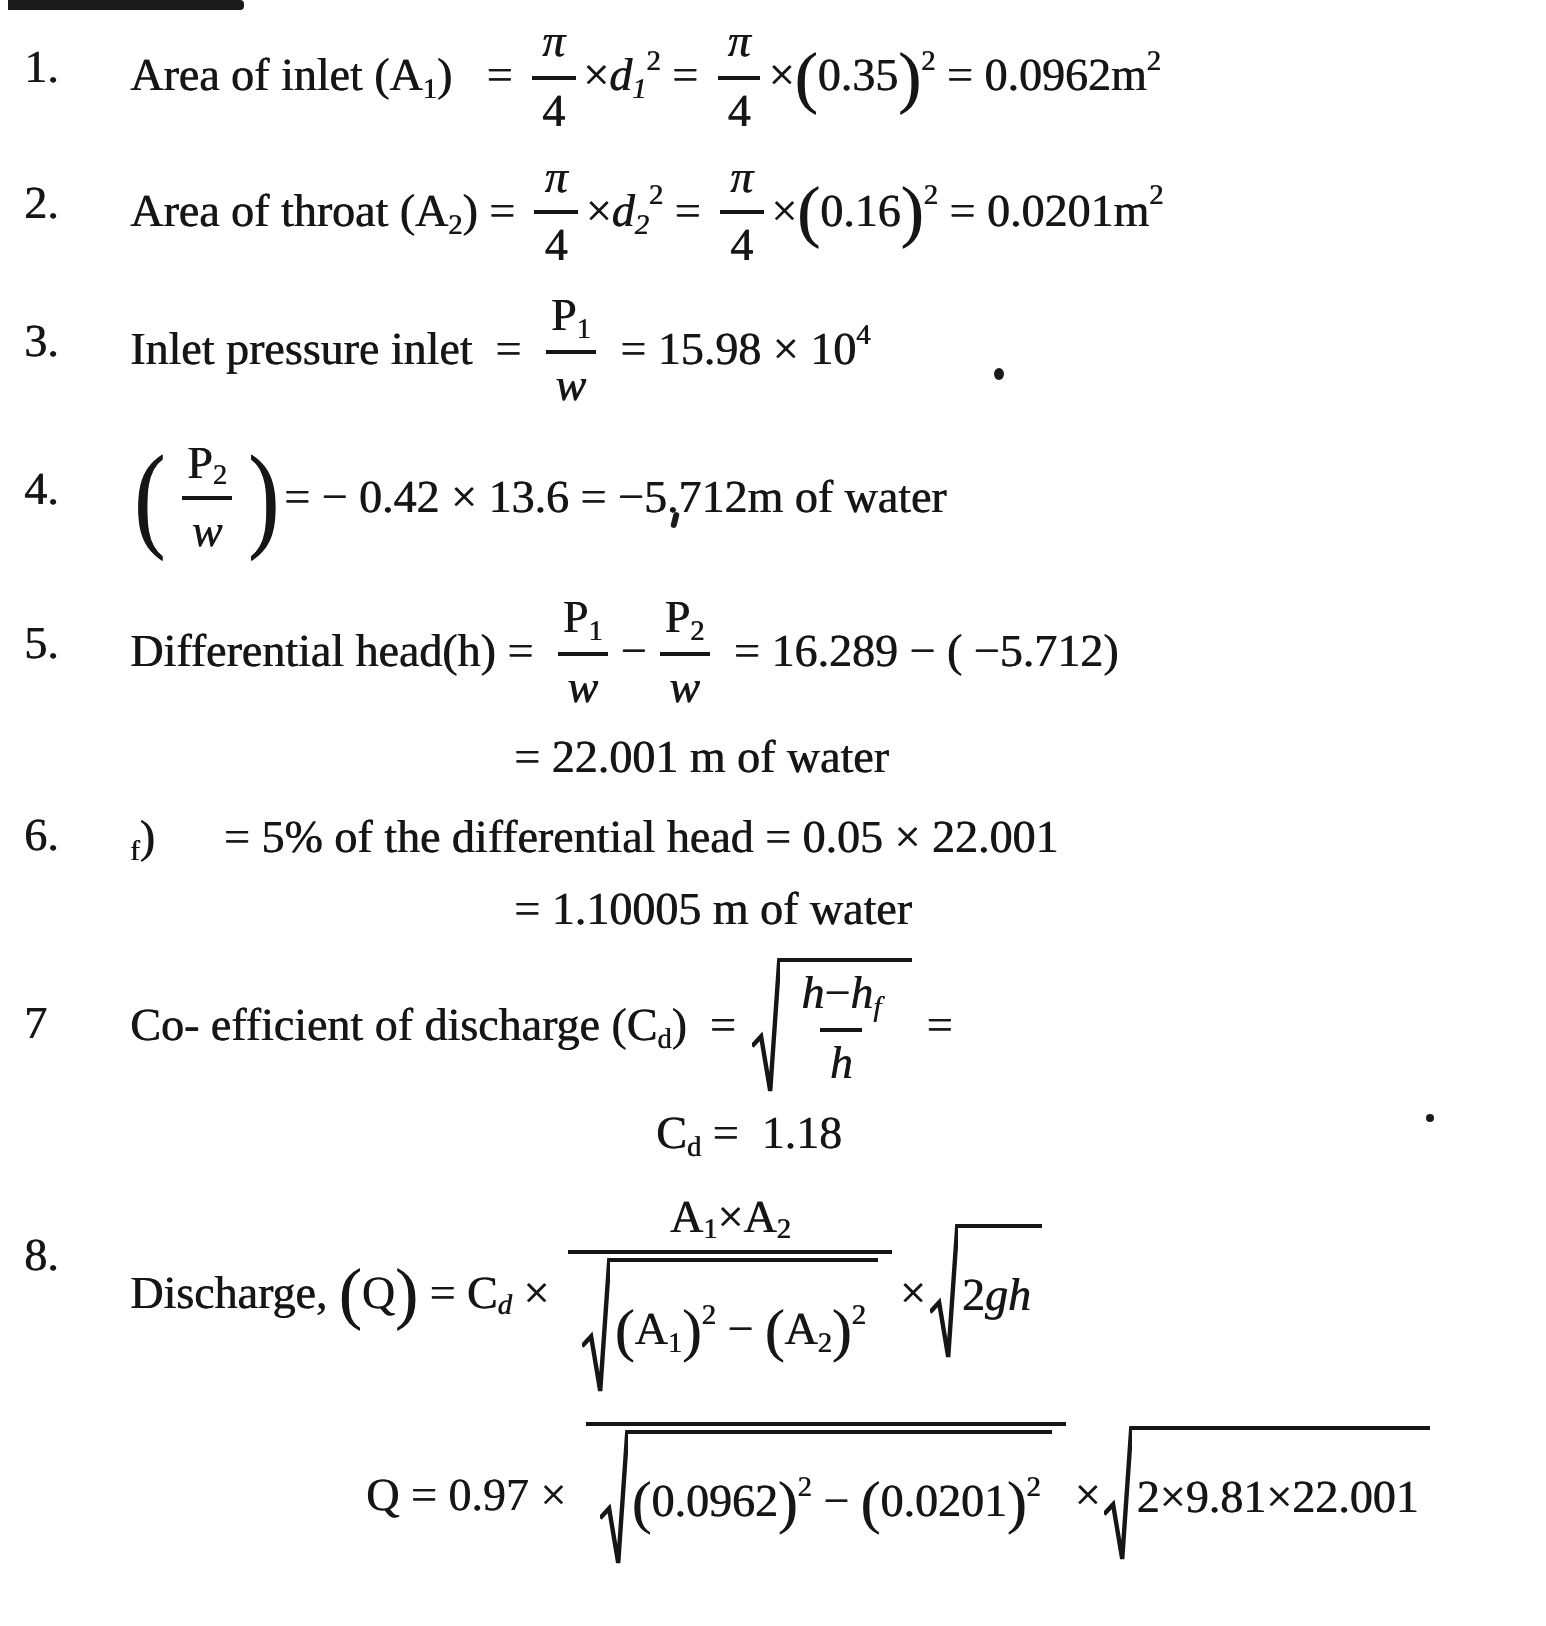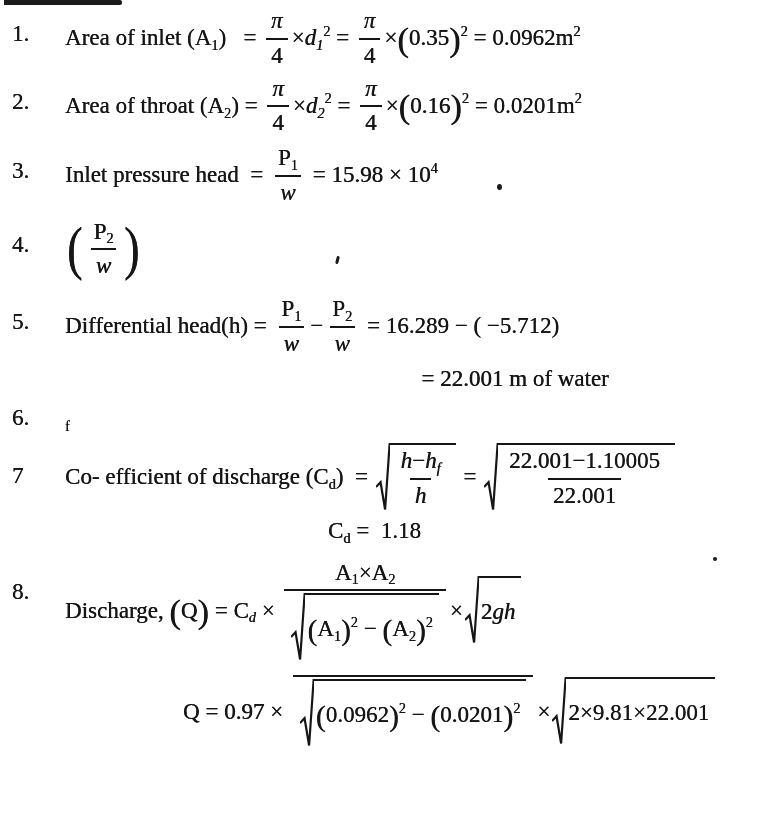--- a/index.html
+++ b/index.html
@@ -18,21 +18,21 @@
   .step{display:flex;align-items:flex-start;}
   .num{flex:none;width:53px;padding-top:0;}
   .step.tall1 > .num{padding-top:14px;}
   .step.tall2 > .num{padding-top:20px;}
   .body{flex:1;min-width:0;}
   .mline{
     display:flex;align-items:center;
     white-space:pre;
     min-height:30px;line-height:1.25;
   }
-  .cont1{margin-left:192px;justify-content:center;}
+  .cont1{margin-left:192px;}
   .cont2{margin-left:263px;}
   .cont3{margin-left:118px;}
   
   .mvar{font-style:italic;}
   .it{font-style:italic;}
   .ssub{font-size:0.62em;position:relative;top:0.45em;line-height:1;}
   .ssup{font-size:0.62em;position:relative;top:-0.55em;line-height:1;}
   .frac{display:inline-flex;flex-direction:column;align-items:center;margin:0 4px;vertical-align:middle;}
   .fnum{display:flex;align-items:center;justify-content:center;padding:0 5px 2px;white-space:pre;}
   .fden{display:flex;align-items:center;justify-content:center;border-top:2px solid #161616;padding:2px 5px 0;white-space:pre;}
@@ -70,54 +70,53 @@
   <div class="step tall1" style="margin-bottom:6px">
     <div class="num">2.</div>
     <div class="body">
       <div class="mline"><span class="mtxt">Area of throat (A</span><span class="ssub">2</span><span class="mtxt">) = </span><span class="frac"><span class="fnum"><span class="mvar">π</span></span><span class="fden"><span class="mtxt">4</span></span></span><span class="mtxt">×</span><span class="mvar">d</span><span class="ssub it">2</span><span class="ssup">2</span><span class="mtxt"> = </span><span class="frac"><span class="fnum"><span class="mvar">π</span></span><span class="fden"><span class="mtxt">4</span></span></span><span class="mtxt">×</span><span class="bigp big1">(</span><span class="mtxt">0.16</span><span class="bigp big1">)</span><span class="ssup">2</span><span class="mtxt"> = 0.0201m</span><span class="ssup">2</span></div>
     </div>
   </div>
 
   <div class="step tall1" style="margin-bottom:10px">
     <div class="num">3.</div>
     <div class="body">
-      <div class="mline"><span class="mtxt">Inlet pressure head  = </span><span class="frac"><span class="fnum"><span class="mtxt">P</span><span class="ssub">1</span></span><span class="fden"><span class="mvar">w</span></span></span><span class="mtxt"> = 15.98 × 10</span><span class="ssup">4</span></div>
+      <div class="mline"><span class="mtxt">Inlet pressure inlet  = </span><span class="frac"><span class="fnum"><span class="mtxt">P</span><span class="ssub">1</span></span><span class="fden"><span class="mvar">w</span></span></span><span class="mtxt"> = 15.98 × 10</span><span class="ssup">4</span></div>
     </div>
   </div>
 
   <div class="step tall1" style="margin-bottom:14px">
     <div class="num">4.</div>
     <div class="body">
-      <div class="mline"><span class="bigp big2">(</span><span class="frac"><span class="fnum"><span class="mtxt">P</span><span class="ssub">2</span></span><span class="fden"><span class="mvar">w</span></span></span><span class="bigp big2">)</span></div>
+      <div class="mline"><span class="bigp big2">(</span><span class="frac"><span class="fnum"><span class="mtxt">P</span><span class="ssub">2</span></span><span class="fden"><span class="mvar">w</span></span></span><span class="bigp big2">)</span><span class="mtxt">= − 0.42 × 13.6 = −5.712m of water</span></div>
     </div>
   </div>
 
   <div class="step tall1" style="margin-bottom:10px">
     <div class="num">5.</div>
     <div class="body">
       <div class="mline"><span class="mtxt">Differential head(h) = </span><span class="frac"><span class="fnum"><span class="mtxt">P</span><span class="ssub">1</span></span><span class="fden"><span class="mvar">w</span></span></span><span class="mtxt">−</span><span class="frac"><span class="fnum"><span class="mtxt">P</span><span class="ssub">2</span></span><span class="fden"><span class="mvar">w</span></span></span><span class="mtxt"> = 16.289 − ( −5.712)</span></div>
       <div class="mline cont1" style="margin-top:6px"><span class="mtxt">= 22.001 m of water</span></div>
     </div>
   </div>
 
   <div class="step" style="margin-bottom:8px">
     <div class="num">6.</div>
     <div class="body">
-      <div class="mline"><span class="ssub">f</span></div>
+      <div class="mline"><span class="ssub">f</span><span class="mtxt">)      = 5% of the differential head = 0.05 × 22.001</span></div>
+      <div class="mline cont1" style="margin-top:6px"><span class="mtxt">= 1.10005 m of water</span></div>
     </div>
   </div>
 
   <div class="step tall2" style="margin-bottom:12px">
     <div class="num">7</div>
     <div class="body">
       <div class="mline"><span class="mtxt">Co- efficient of discharge (C</span><span class="ssub">d</span><span class="mtxt">)  = </span><span class="sqrt"><svg class="rad" viewBox="0 0 20 100" preserveAspectRatio="none">
               <path d="M0 63 L6.5 56 L13 95 L19.5 1 L20 1" fill="none" stroke="#161616" stroke-width="2.2" vector-effect="non-scaling-stroke"></path>
-            </svg><span class="sqb"><span class="frac"><span class="fnum"><span class="mvar">h</span><span class="mtxt">−</span><span class="mvar">h</span><span class="ssub it">f</span></span><span class="fden"><span class="mvar">h</span></span></span></span></span><span class="mtxt"> = </span><span class="sqrt"><svg class="rad" viewBox="0 0 20 100" preserveAspectRatio="none">
-              <path d="M0 63 L6.5 56 L13 95 L19.5 1 L20 1" fill="none" stroke="#161616" stroke-width="2.2" vector-effect="non-scaling-stroke"></path>
-            </svg><span class="sqb"><span class="frac"><span class="fnum"><span class="mtxt">22.001−1.10005</span></span><span class="fden"><span class="mtxt">22.001</span></span></span></span></span></div>
+            </svg><span class="sqb"><span class="frac"><span class="fnum"><span class="mvar">h</span><span class="mtxt">−</span><span class="mvar">h</span><span class="ssub it">f</span></span><span class="fden"><span class="mvar">h</span></span></span></span></span><span class="mtxt"> = </span></div>
       <div class="mline cont2" style="margin-top:4px"><span class="mtxt">C</span><span class="ssub">d</span><span class="mtxt"> =  1.18</span></div>
     </div>
   </div>
 
   <div class="step tall2">
     <div class="num">8.</div>
     <div class="body">
       <div class="mline" style="margin-bottom:12px"><span class="mtxt">Discharge, </span><span class="bigp big1">(</span><span class="mtxt">Q</span><span class="bigp big1">)</span><span class="mtxt"> = C</span><span class="ssub it">d</span><span class="mtxt"> × </span><span class="frac"><span class="fnum"><span class="mtxt">A</span><span class="ssub">1</span><span class="mtxt">×A</span><span class="ssub">2</span></span><span class="fden"><span class="sqrt"><svg class="rad" viewBox="0 0 20 100" preserveAspectRatio="none">
                   <path d="M0 63 L6.5 56 L13 95 L19.5 1 L20 1" fill="none" stroke="#161616" stroke-width="2.2" vector-effect="non-scaling-stroke"></path>
                 </svg><span class="sqb"><span class="bigp big0">(</span><span class="mtxt">A</span><span class="ssub">1</span><span class="bigp big0">)</span><span class="ssup">2</span><span class="mtxt"> − </span><span class="bigp big0">(</span><span class="mtxt">A</span><span class="ssub">2</span><span class="bigp big0">)</span><span class="ssup">2</span></span></span></span></span><span class="mtxt">×</span><span class="sqrt"><svg class="rad" viewBox="0 0 20 100" preserveAspectRatio="none">

